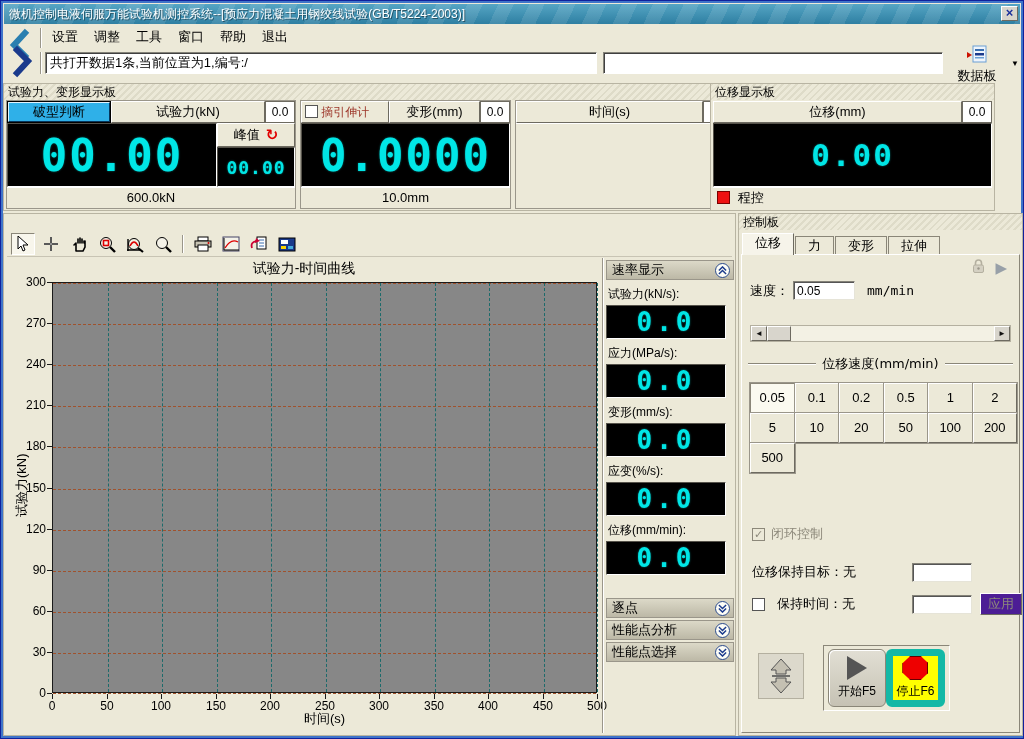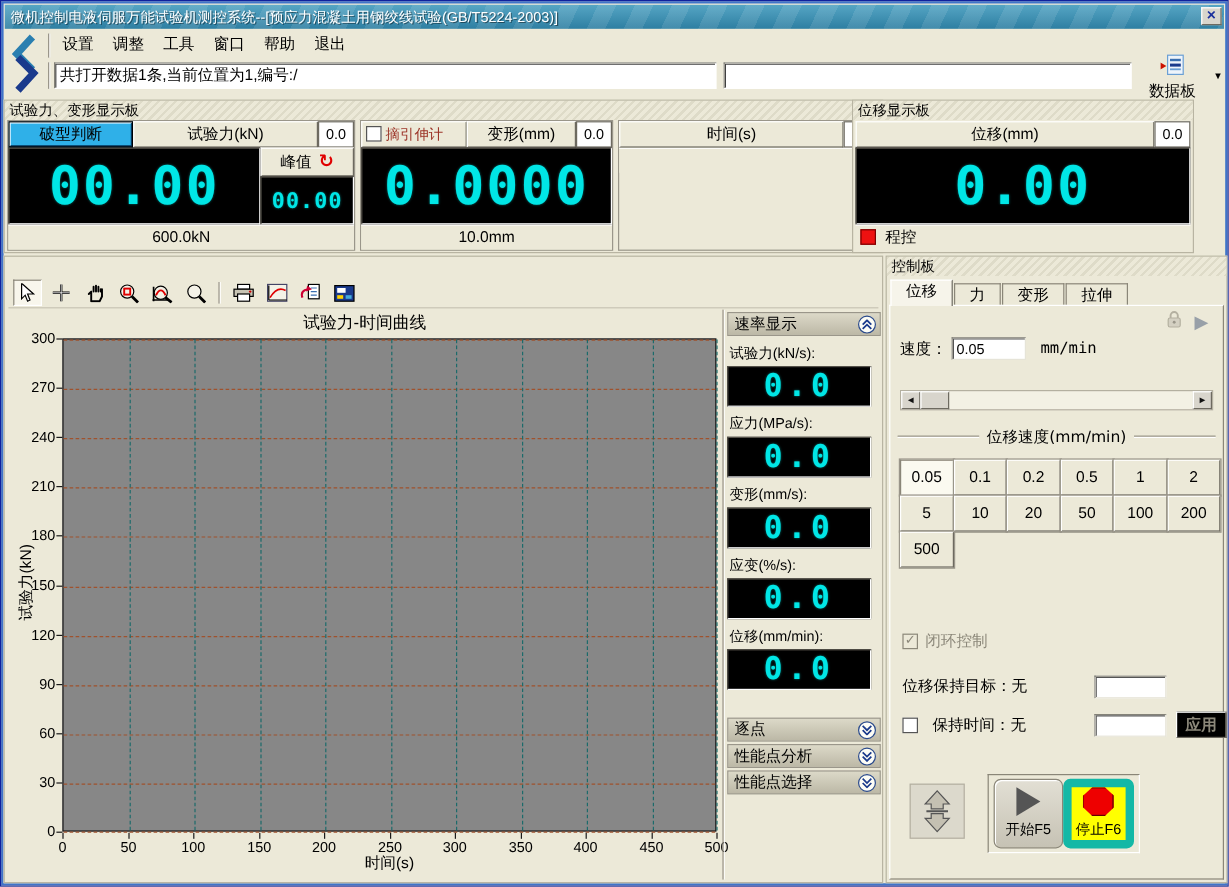--- a/index.html
+++ b/index.html
@@ -114,22 +114,22 @@
   .gb-line { flex:1; height:2px; border-top:1px solid #8a8678; border-bottom:1px solid #fff; }
   .spd-grid { position:absolute; left:2px; top:28px; display:grid; grid-template-columns:repeat(6,44.5px); }
   .spd-btn { height:30px; background:#ece9d8; border:1px solid; border-color:#fff #6d6a60 #6d6a60 #fff;
       outline:1px solid #9a968a; outline-offset:0; text-align:center; font-size:13px; line-height:28px; }
   .spd-btn.sel { background:#fbfaf0; border-color:#8a8678 #fff #fff #8a8678; }
 
   .closed-loop { position:absolute; left:10px; top:270px; color:#8c887a; font-size:13px; display:flex; gap:6px; align-items:center; }
   .chk-dis { width:13px; height:13px; background:#ece9d8; border:1px solid #8c887a; font-size:11px; line-height:11px; text-align:center; color:#8c887a; }
   .hold-row { position:absolute; left:10px; font-size:13px; display:flex; align-items:center; gap:6px; }
 
-  .apply-btn { width:42px; height:22px; background:#000000; border:1px solid; border-color:#fff #6d6a60 #6d6a60 #fff;
-      color:#8c887a; font-size:13px; text-align:center; line-height:20px;font-weight:bold; }
+  .apply-btn { width:42px; height:22px; background:#4c1d95; border:1px solid; border-color:#fff #6d6a60 #6d6a60 #fff;
+      color:#8c887a; font-size:13px; text-align:center; line-height:20px; }
 
   .updown-btn { position:absolute; left:16px; top:398px; width:46px; height:46px; background:#dcd9cc;
       border:1px solid #b4b0a0; display:flex; align-items:center; justify-content:center; }
   .startstop-frame { position:absolute; left:81px; top:390px; width:127px; height:66px;
       border:1px solid; border-color:#8a8678 #fff #fff #8a8678; display:flex; align-items:center; justify-content:space-around; padding:0 4px; }
   .bigbtn { width:64px; height:58px; border-radius:6px; display:flex; flex-direction:column; align-items:center; justify-content:center; gap:3px; font-size:12px; }
   .start-btn { background:linear-gradient(#e2dfd4,#c6c2b4); border:1px solid #8a8678; box-shadow:inset 1px 1px 0 #fff; }
   .stop-btn { background:var(--stop_yellow,#ffff00); border:7px solid #14b8a6; }
   .tri-right { width:0; height:0; border-left:20px solid #555; border-top:12px solid transparent; border-bottom:12px solid transparent; }
   .octagon { width:26px; height:26px; background:var(--stop_red,#ee0000);
@@ -226,21 +226,21 @@
   </div>
 
   <div class="panel" style="left:709px; top:82px; width:285px; height:128px;">
     <div class="caption">位移显示板</div>
     <div class="dgroup" style="left:2px; top:17px; width:279px; height:108px; border:none;">
       <div class="dhead">
         <div class="hd-btnlabel">位移(mm)</div>
         <div class="aux">0.0</div>
       </div>
       <div class="lcd-area" style="height:64px; display:flex; align-items:center; justify-content:center;">
-        <span class="lcd" style="font-size:44px;">0.00</span>
+        <span class="lcd" style="font-size:31px;">0.00</span>
       </div>
       <div class="rangebar" style="text-align:left; padding-left:4px;">
         <span class="prog-square"></span>
         <span>程控</span>
       </div>
     </div>
   </div>
 
   <div class="panel" style="left:2px; top:212px; width:733px; height:523px;">
 

